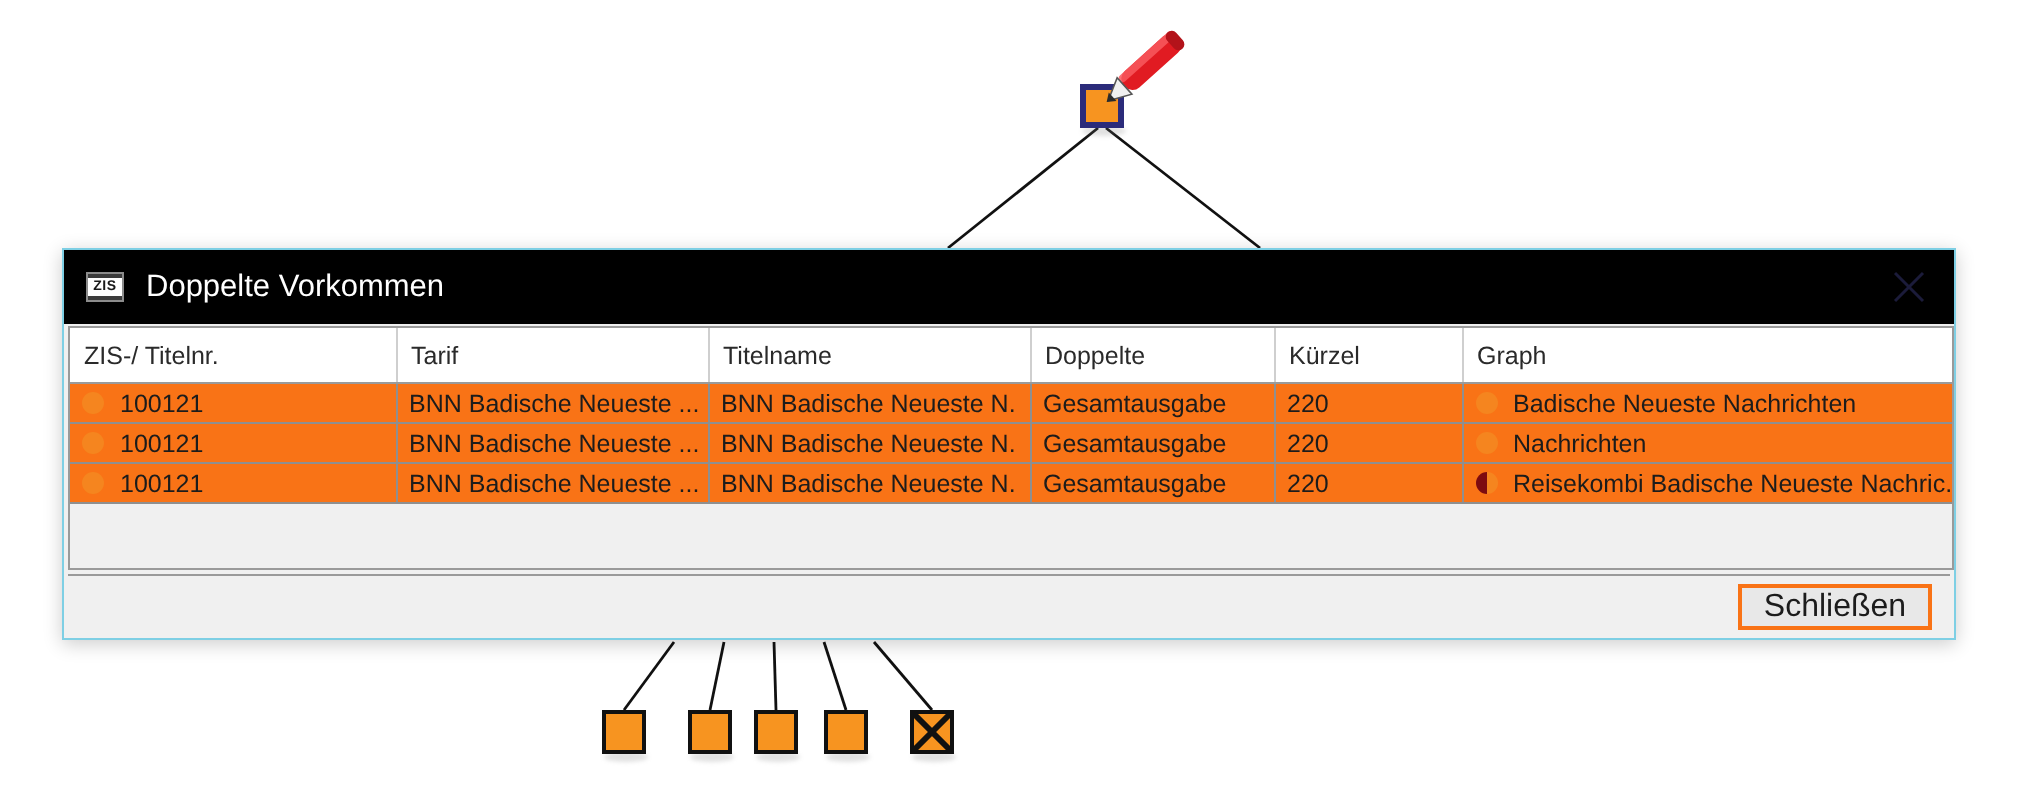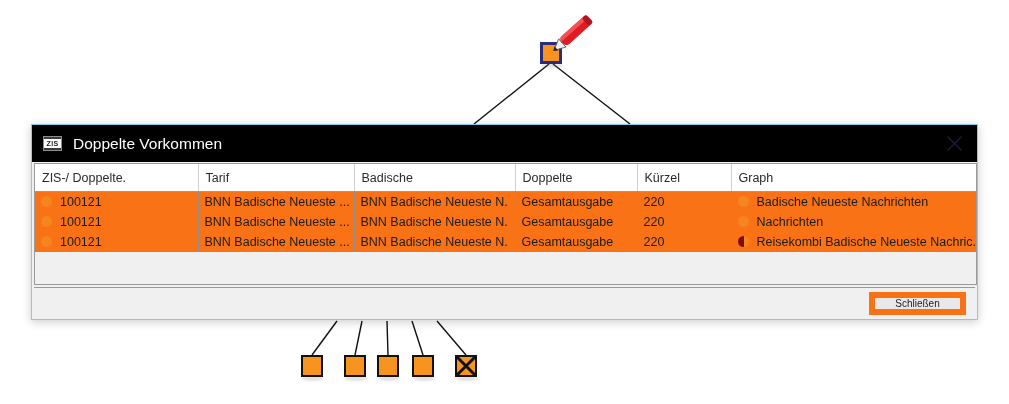--- a/index.html
+++ b/index.html
@@ -214,22 +214,22 @@
     display: flex;
     align-items: center;
     justify-content: flex-end;
     padding-right: 9px;
     box-sizing: border-box;
   }
   #close-text-btn {
     min-width: 97px;
     height: 23px;
     background: #e8e8e8;
-    border: 6px solid #f97316;
-    font-size: 10px;
+    border: 2px solid #f97316;
+    font-size: 16px;
     color: #1c1c1c;
     font-family: "Liberation Sans", sans-serif;
     cursor: pointer;
     padding: 0 10px;
   }
 </style>
 </head>
 <body>
 
 <svg id="graph-canvas" width="1009" height="404" viewBox="0 0 1009 404">
@@ -281,23 +281,23 @@
       <colgroup>
         <col style="width:163px">
         <col style="width:156px">
         <col style="width:161px">
         <col style="width:122px">
         <col style="width:94px">
         <col>
       </colgroup>
       <thead>
         <tr>
-          <th>ZIS-/ Doppelte.</th>
+          <th>ZIS-/ Titelnr.</th>
           <th>Tarif</th>
-          <th>Badische</th>
+          <th>Titelname</th>
           <th>Doppelte</th>
           <th>Kürzel</th>
           <th>Graph</th>
         </tr>
       </thead>
       <tbody id="grid-body">
           <tr>
             <td class="cell-with-dot"><span class="dot"></span><span class="cell-text">100121</span></td>
             <td><span class="cell-text">BNN Badische Neueste ...</span></td>
             <td><span class="cell-text">BNN Badische Neueste N.</span></td>

